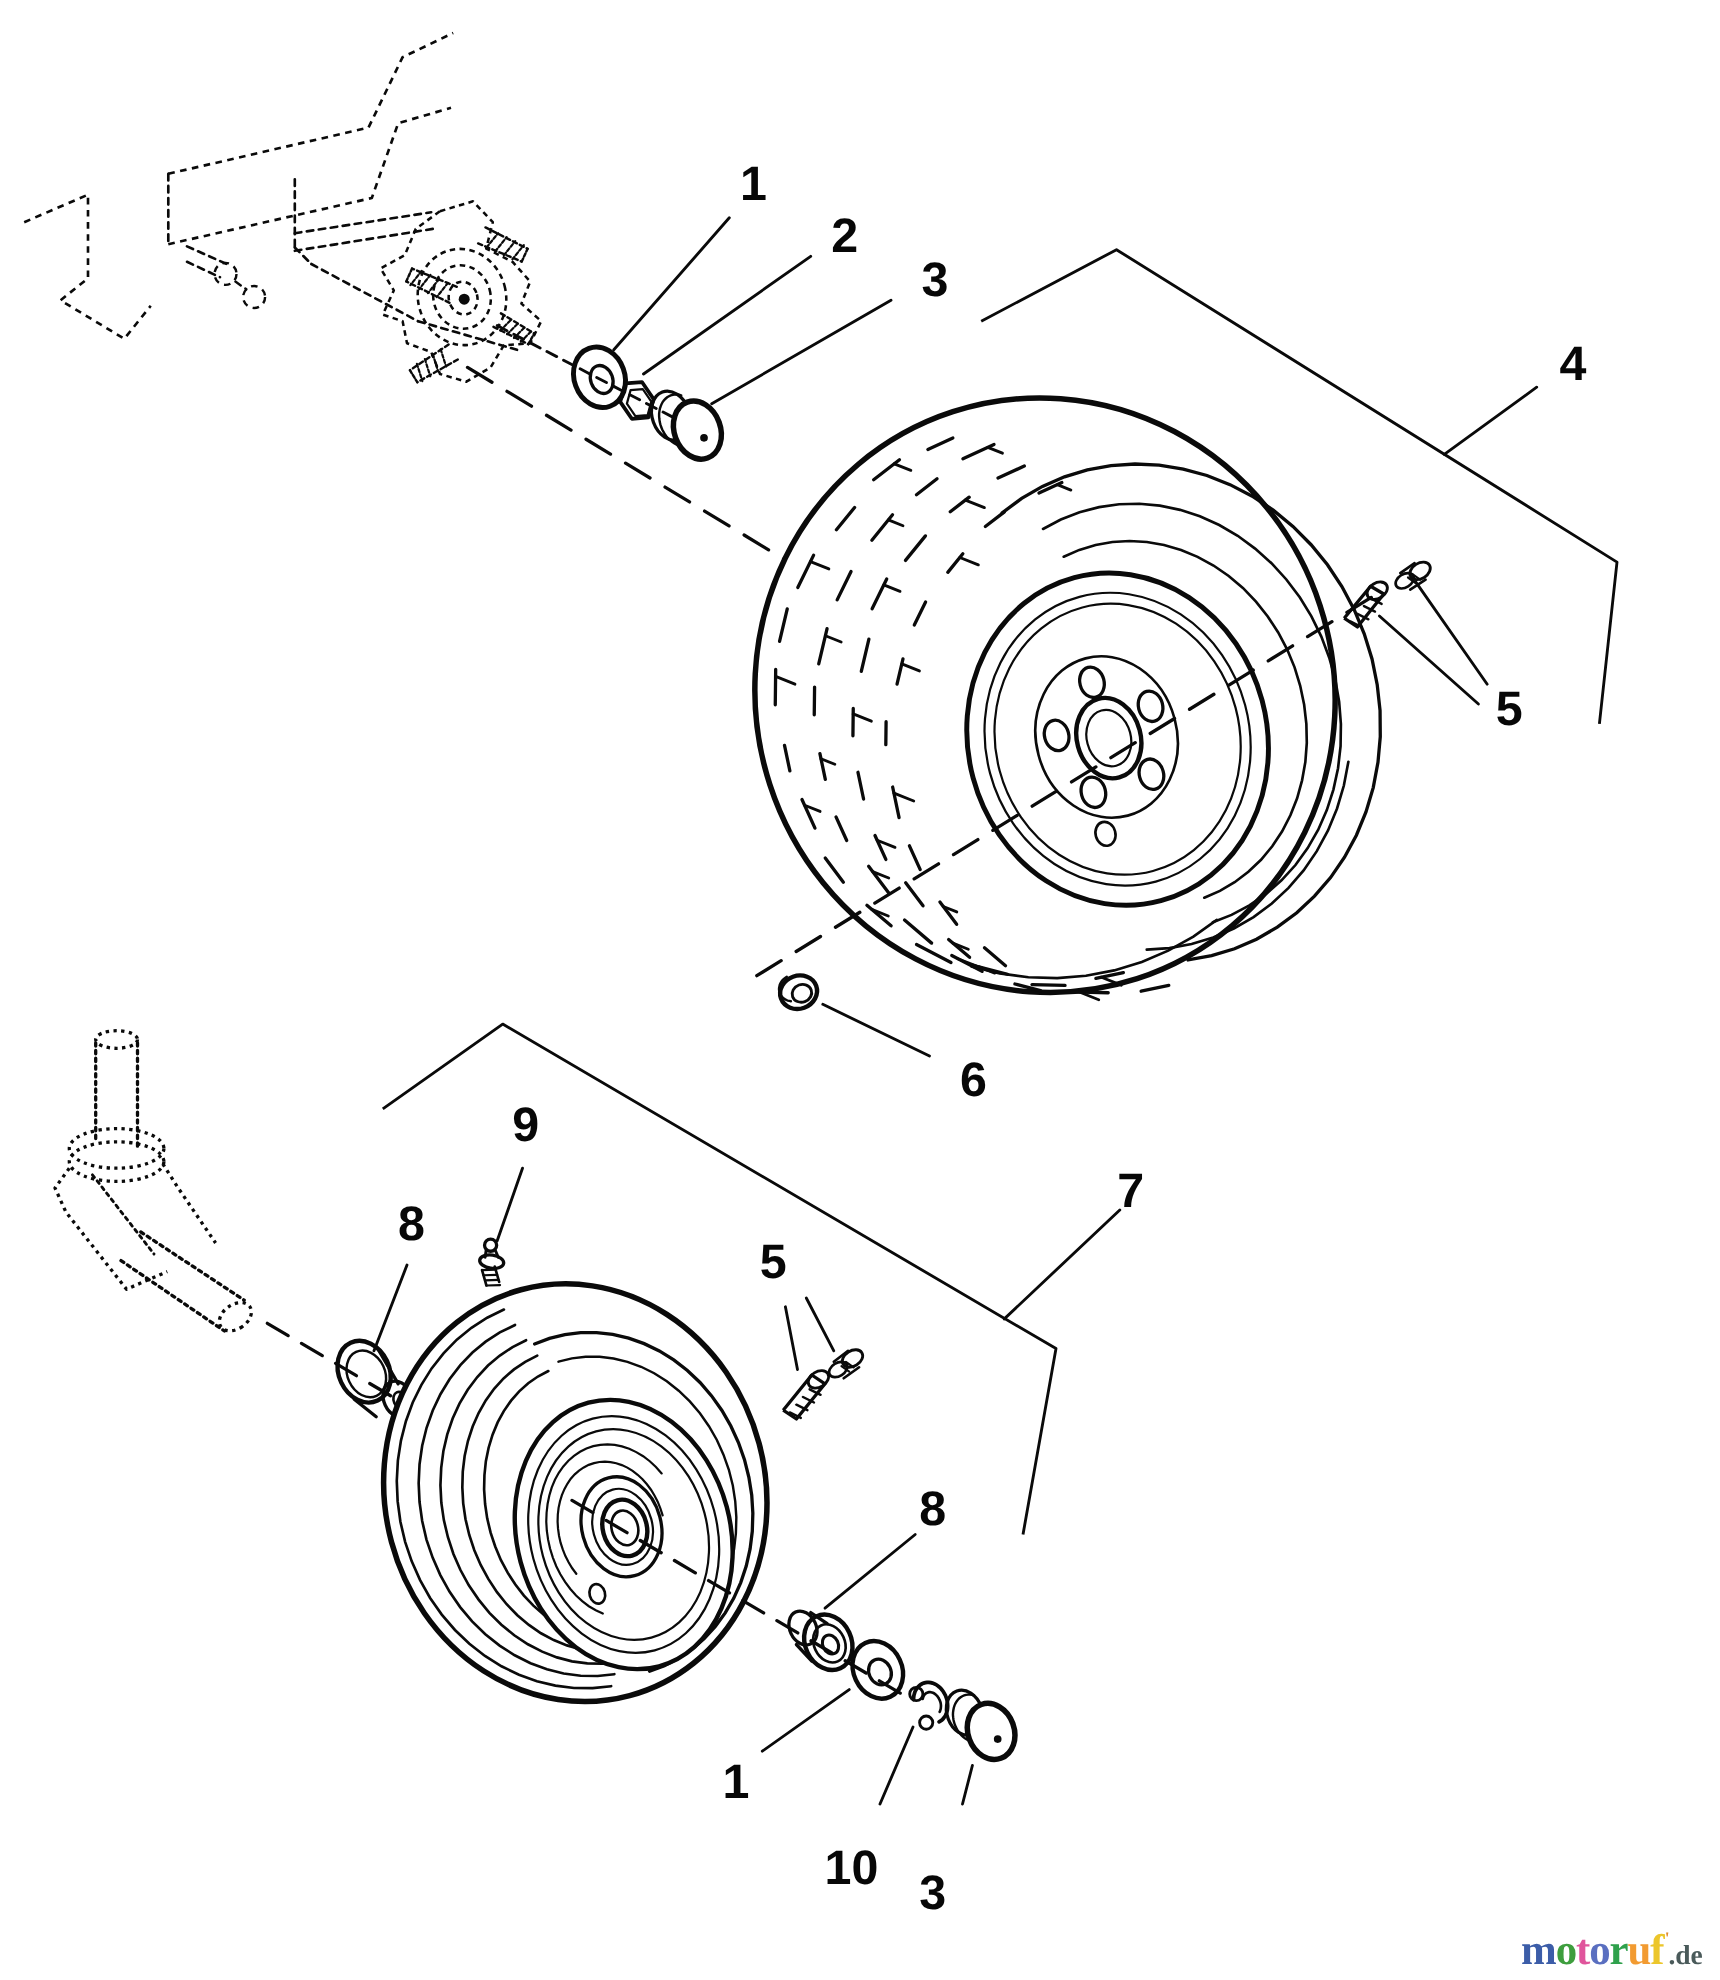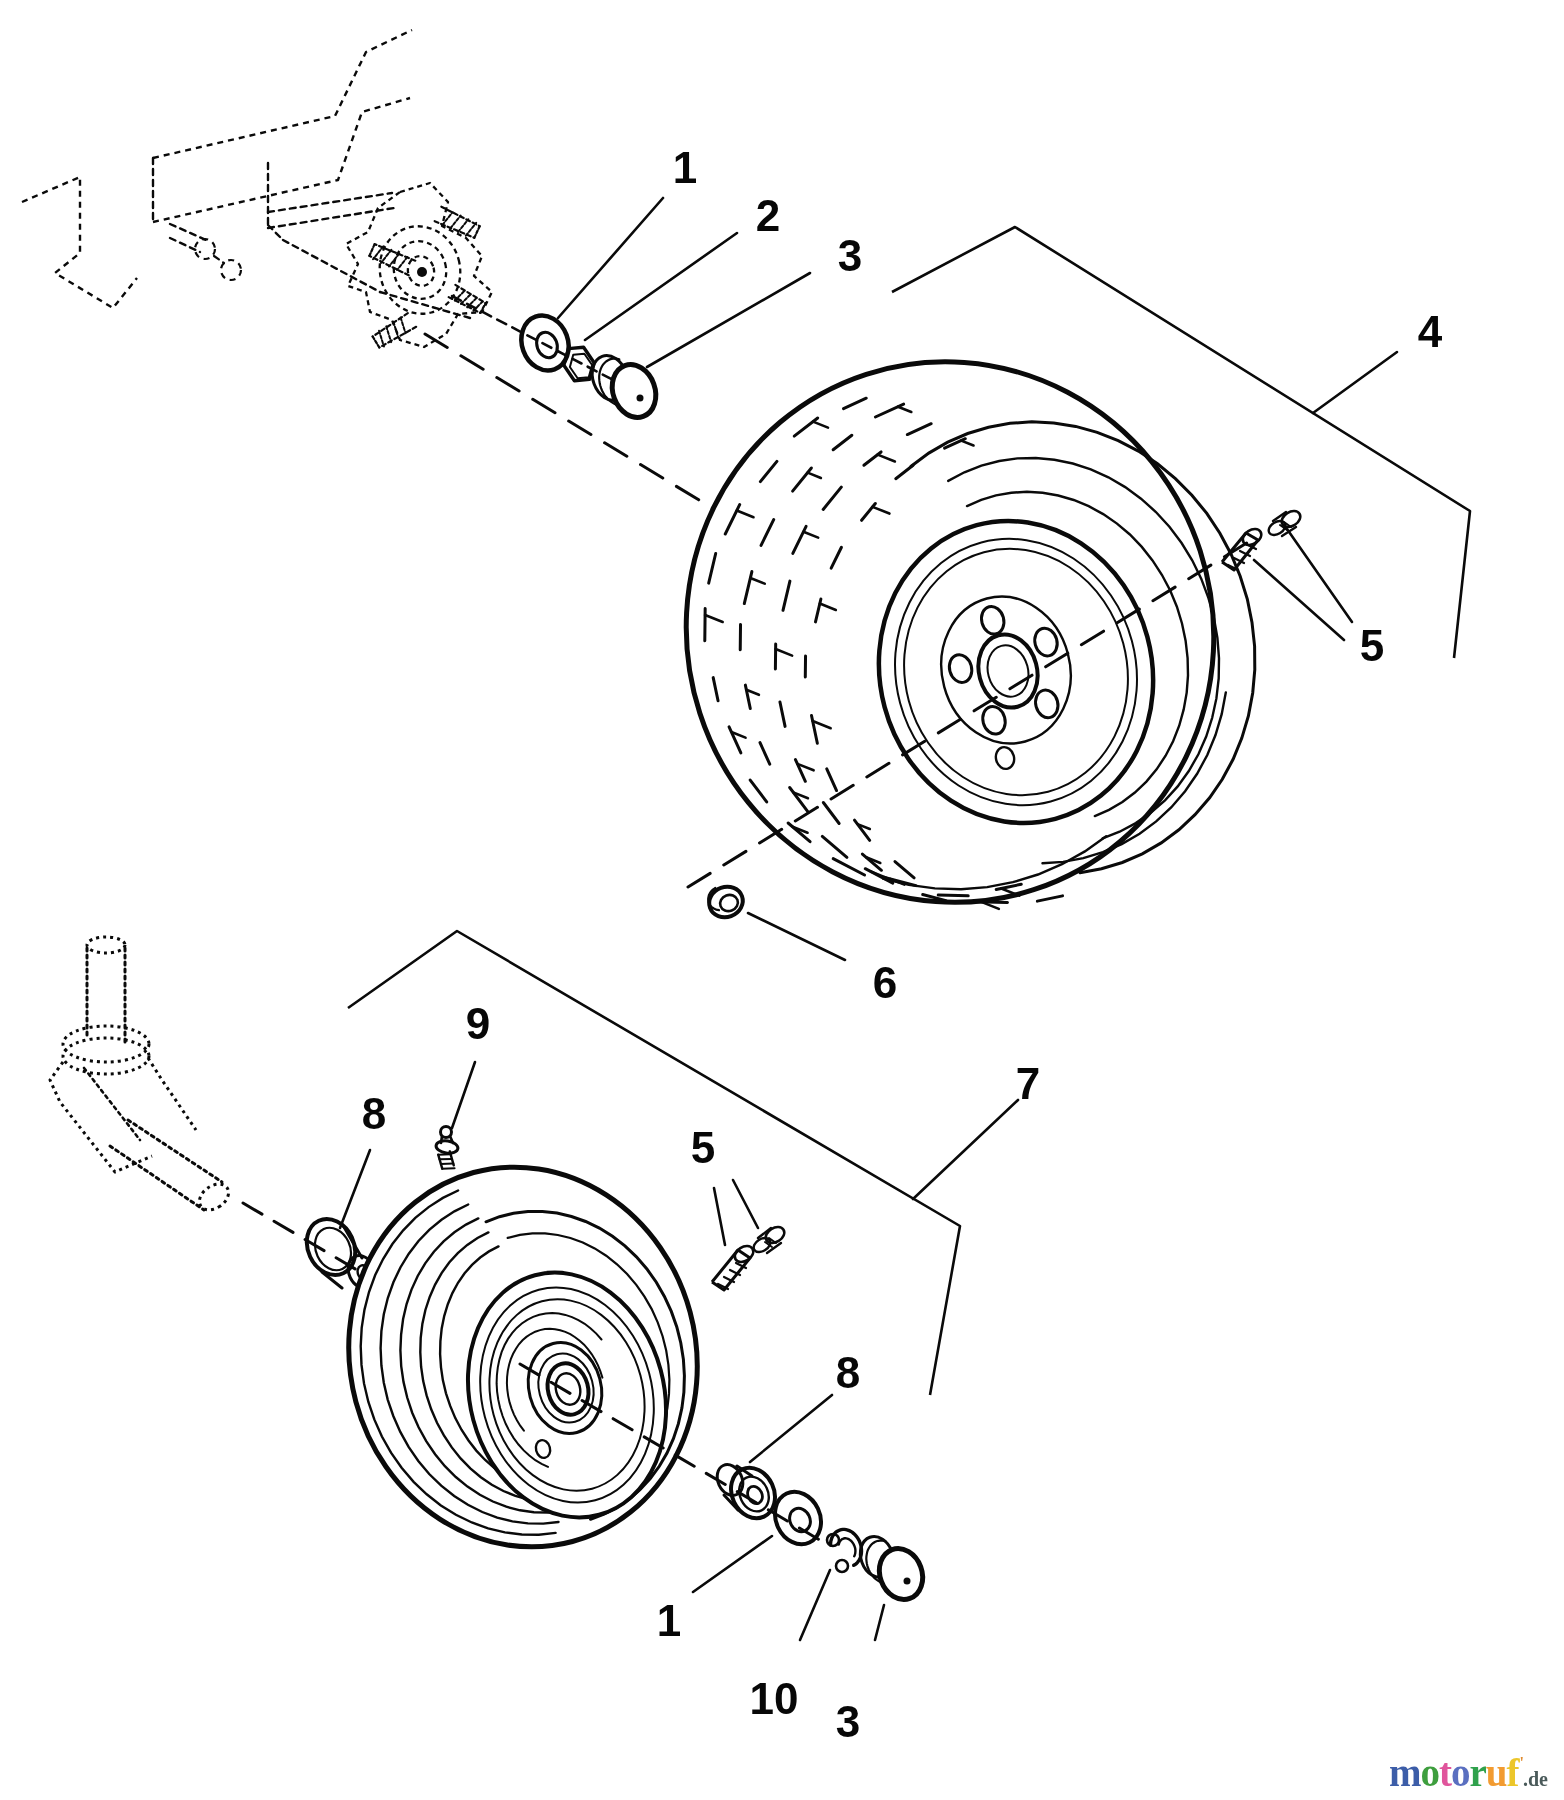--- a/index.html
+++ b/index.html
@@ -3,21 +3,21 @@
 <meta charset="utf-8">
 <style>
   html,body{margin:0;padding:0;background:#ffffff;}
   #stage{position:relative;width:1564px;height:1800px;background:#ffffff;overflow:hidden;
          font-family:"Liberation Sans", sans-serif;}
   #art{position:absolute;left:0;top:0;}
   .callout-label{font-family:"Liberation Sans", sans-serif;font-weight:bold;font-size:44px;fill:#070707;}
   #logo{position:absolute;right:16px;bottom:8px;font-family:"Liberation Serif", serif;
         font-weight:bold;font-size:39px;letter-spacing:-1px;white-space:nowrap;line-height:1;}
   #logo .tick{font-size:16px;vertical-align:18px;margin-left:1px;}
-  #logo .suffix{font-size:20px;font-weight:bold;letter-spacing:0;}
+  #logo .suffix{font-size:25px;font-weight:bold;letter-spacing:0;}
 </style>
 </head>
 <body>
 
 <div id="stage">
   <svg id="art" width="1564" height="1800" viewBox="0 0 1564 1800">
     <g id="g-frame">
         <path d="M22 202L80 177L80 253L55 273L113 308L137 278" fill="none" stroke="#0a0a0a" stroke-width="2.4" stroke-linejoin="round" stroke-dasharray="6 5"></path>
         <path d="M153 158L335 116L366 52L412 30" fill="none" stroke="#0a0a0a" stroke-width="2.4" stroke-linejoin="round" stroke-dasharray="6 5"></path>
         <path d="M153 222L338 180L362 112L410 98" fill="none" stroke="#0a0a0a" stroke-width="2.4" stroke-linejoin="round" stroke-dasharray="6 5"></path>

